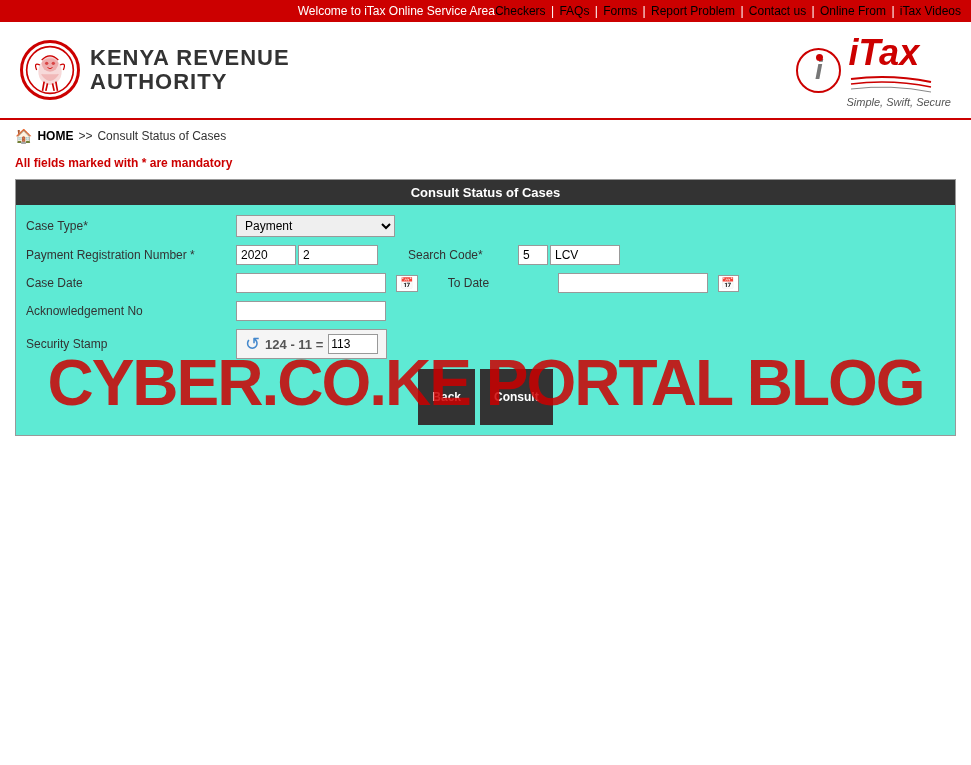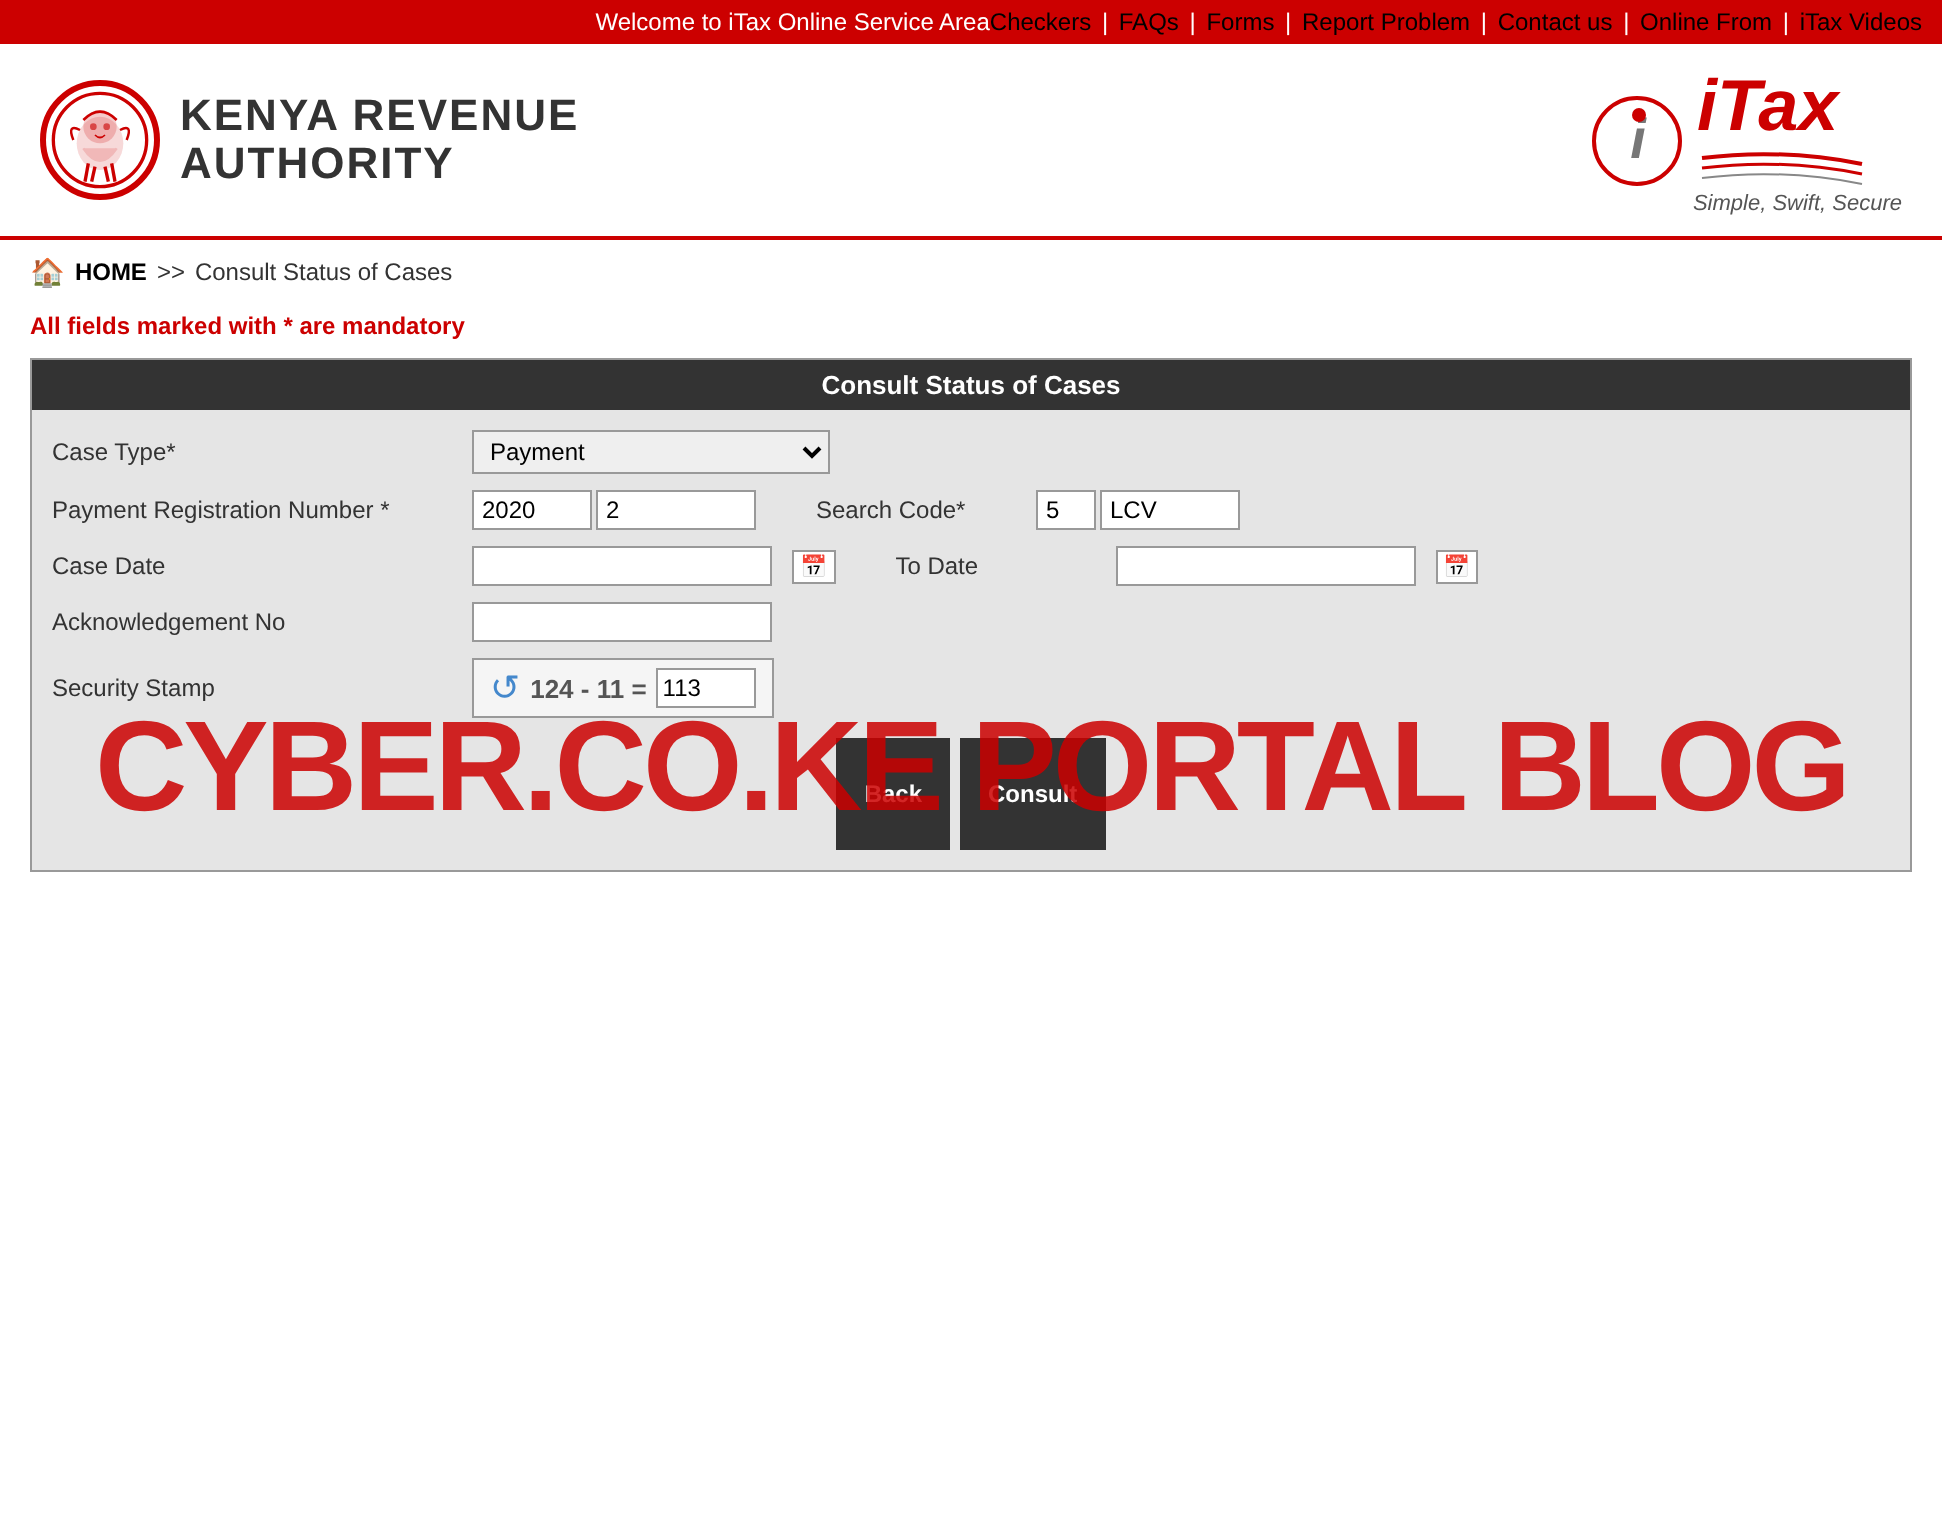--- a/index.html
+++ b/index.html
@@ -70,42 +70,42 @@
     #form-title {
       background: #333;
       color: #fff;
       text-align: center;
       padding: 5px;
       font-size: 13px;
       font-weight: bold;
     }
     #form-body {
       padding: 10px;
-      background: #e5e5e5;
+      background: #5eead4;
     }
     .form-row {
       display: flex;
       align-items: center;
       margin-bottom: 8px;
       gap: 10px;
     }
     .form-label {
       width: 200px;
       text-align: left;
       font-size: 12px;
       color: #333;
       flex-shrink: 0;
     }
     .form-control {
       font-size: 12px;
       padding: 2px 4px;
       border: 1px solid #999;
     }
     .form-control-sm { width: 150px; }
-    .form-select { width: 179px; height: 22px; }
+    .form-select { width: 159px; height: 22px; }
     .form-input { height: 20px; }
     
     .right-group {
       display: flex; align-items: center; gap: 10px; margin-left: 20px;
     }
     .right-label { width: 100px; font-size: 12px; color: #333; }
     
     .payment-reg-group { display: flex; gap: 2px; align-items: center; }
     .payment-reg-year { width: 60px; }
     .payment-reg-num { width: 80px; }

